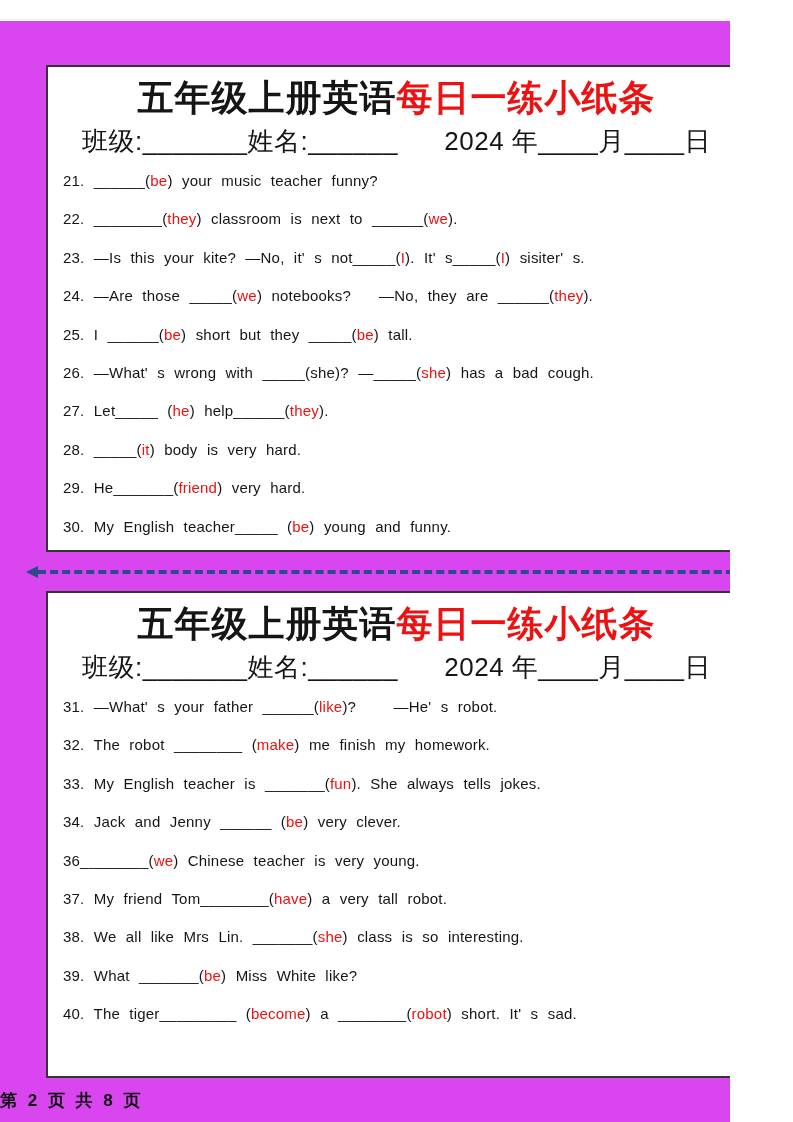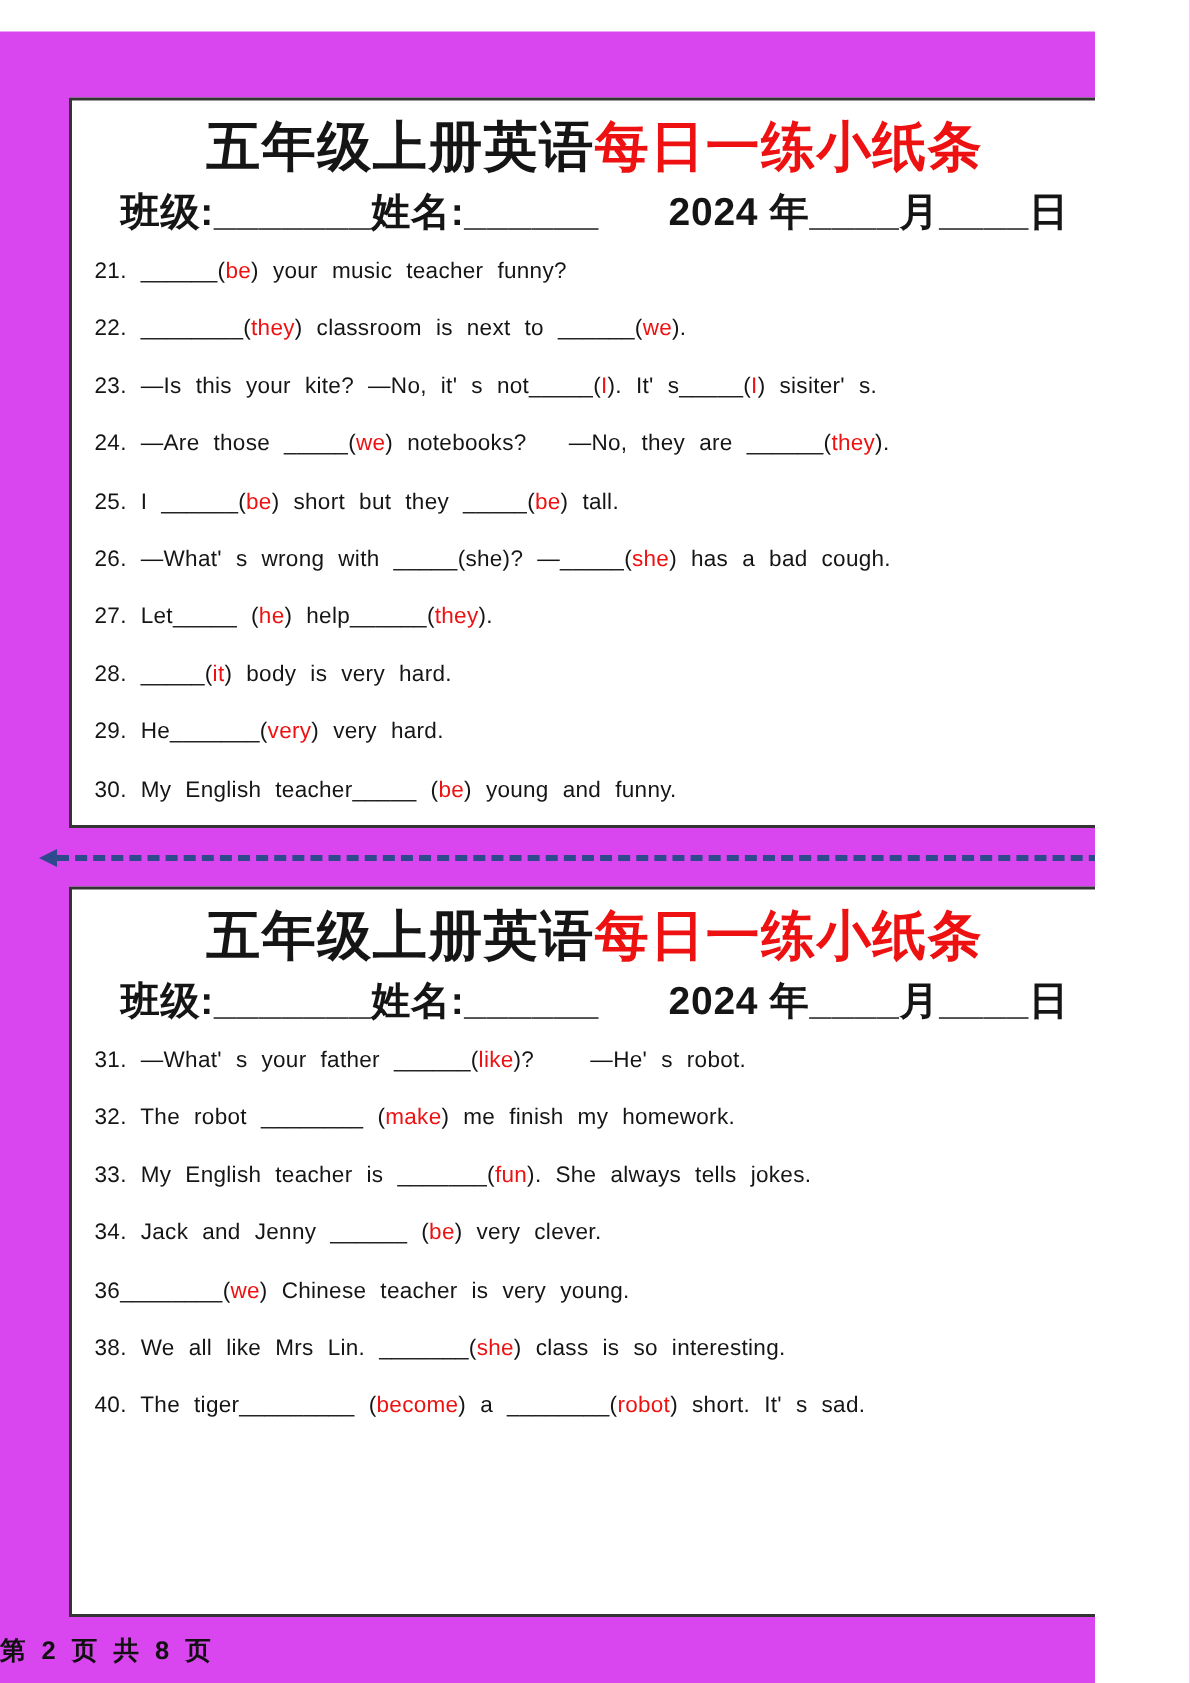--- a/index.html
+++ b/index.html
@@ -31,21 +31,21 @@
     font-size: 36px;
     font-weight: bold;
     line-height: 46px;
     letter-spacing: 1px;
     white-space: pre;
   }
   .title .t-red { color: var(--red); }
   .info {
     text-align: center;
     font-size: 26px;
-    font-weight: bold;
+    font-weight: normal;
     line-height: 40px;
     white-space: pre;
     letter-spacing: 0.5px;
   }
   .questions {
     list-style: none;
     margin: 1px 0 0 0;
     padding: 0 0 0 9px;
   }
   .questions li {
@@ -102,40 +102,42 @@
     <div class="info">班级:_______姓名:______      2024 年____月____日</div>
     <ol class="questions">
         <li><span>21. ______(</span><span class="red">be</span><span>) your music teacher funny?</span></li>
         <li><span>22. ________(</span><span class="red">they</span><span>) classroom is next to ______(</span><span class="red">we</span><span>).</span></li>
         <li><span>23. —Is this your kite? —No, it' s not_____(</span><span class="red">I</span><span>). It' s_____(</span><span class="red">I</span><span>) sisiter' s.</span></li>
         <li><span>24. —Are those _____(</span><span class="red">we</span><span>) notebooks?   —No, they are ______(</span><span class="red">they</span><span>).</span></li>
         <li><span>25. I ______(</span><span class="red">be</span><span>) short but they _____(</span><span class="red">be</span><span>) tall.</span></li>
         <li><span>26. —What' s wrong with _____(she)? —_____(</span><span class="red">she</span><span>) has a bad cough.</span></li>
         <li><span>27. Let_____ (</span><span class="red">he</span><span>) help______(</span><span class="red">they</span><span>).</span></li>
         <li><span>28. _____(</span><span class="red">it</span><span>) body is very hard.</span></li>
-        <li><span>29. He_______(</span><span class="red">very</span><span>) very hard.</span></li>
+        <li><span>29. He_______(</span><span class="red">friend</span><span>) very hard.</span></li>
         <li><span>30. My English teacher_____ (</span><span class="red">be</span><span>) young and funny.</span></li>
       </ol>
   </section>
 
   <div class="divider">
     <span class="arrow left"></span>
     <span class="dash-line"></span>
     <span class="arrow right"></span>
   </div>
 
   <section class="sheet second">
     <h1 class="title"><span class="t-black">五年级上册英语</span><span class="t-red">每日一练小纸条</span></h1>
     <div class="info">班级:_______姓名:______      2024 年____月____日</div>
     <ol class="questions">
         <li><span>31. —What' s your father ______(</span><span class="red">like</span><span>)?    —He' s robot.</span></li>
         <li><span>32. The robot ________ (</span><span class="red">make</span><span>) me finish my homework.</span></li>
         <li><span>33. My English teacher is _______(</span><span class="red">fun</span><span>). She always tells jokes.</span></li>
         <li><span>34. Jack and Jenny ______ (</span><span class="red">be</span><span>) very clever.</span></li>
         <li><span>36________(</span><span class="red">we</span><span>) Chinese teacher is very young.</span></li>
+        <li><span>37. My friend Tom________(</span><span class="red">have</span><span>) a very tall robot.</span></li>
         <li><span>38. We all like Mrs Lin. _______(</span><span class="red">she</span><span>) class is so interesting.</span></li>
+        <li><span>39. What _______(</span><span class="red">be</span><span>) Miss White like?</span></li>
         <li><span>40. The tiger_________ (</span><span class="red">become</span><span>) a ________(</span><span class="red">robot</span><span>) short. It' s sad.</span></li>
       </ol>
   </section>
 
   <div class="footer">第 2 页 共 8 页</div>
 
 </div>
 
 </body></html>

